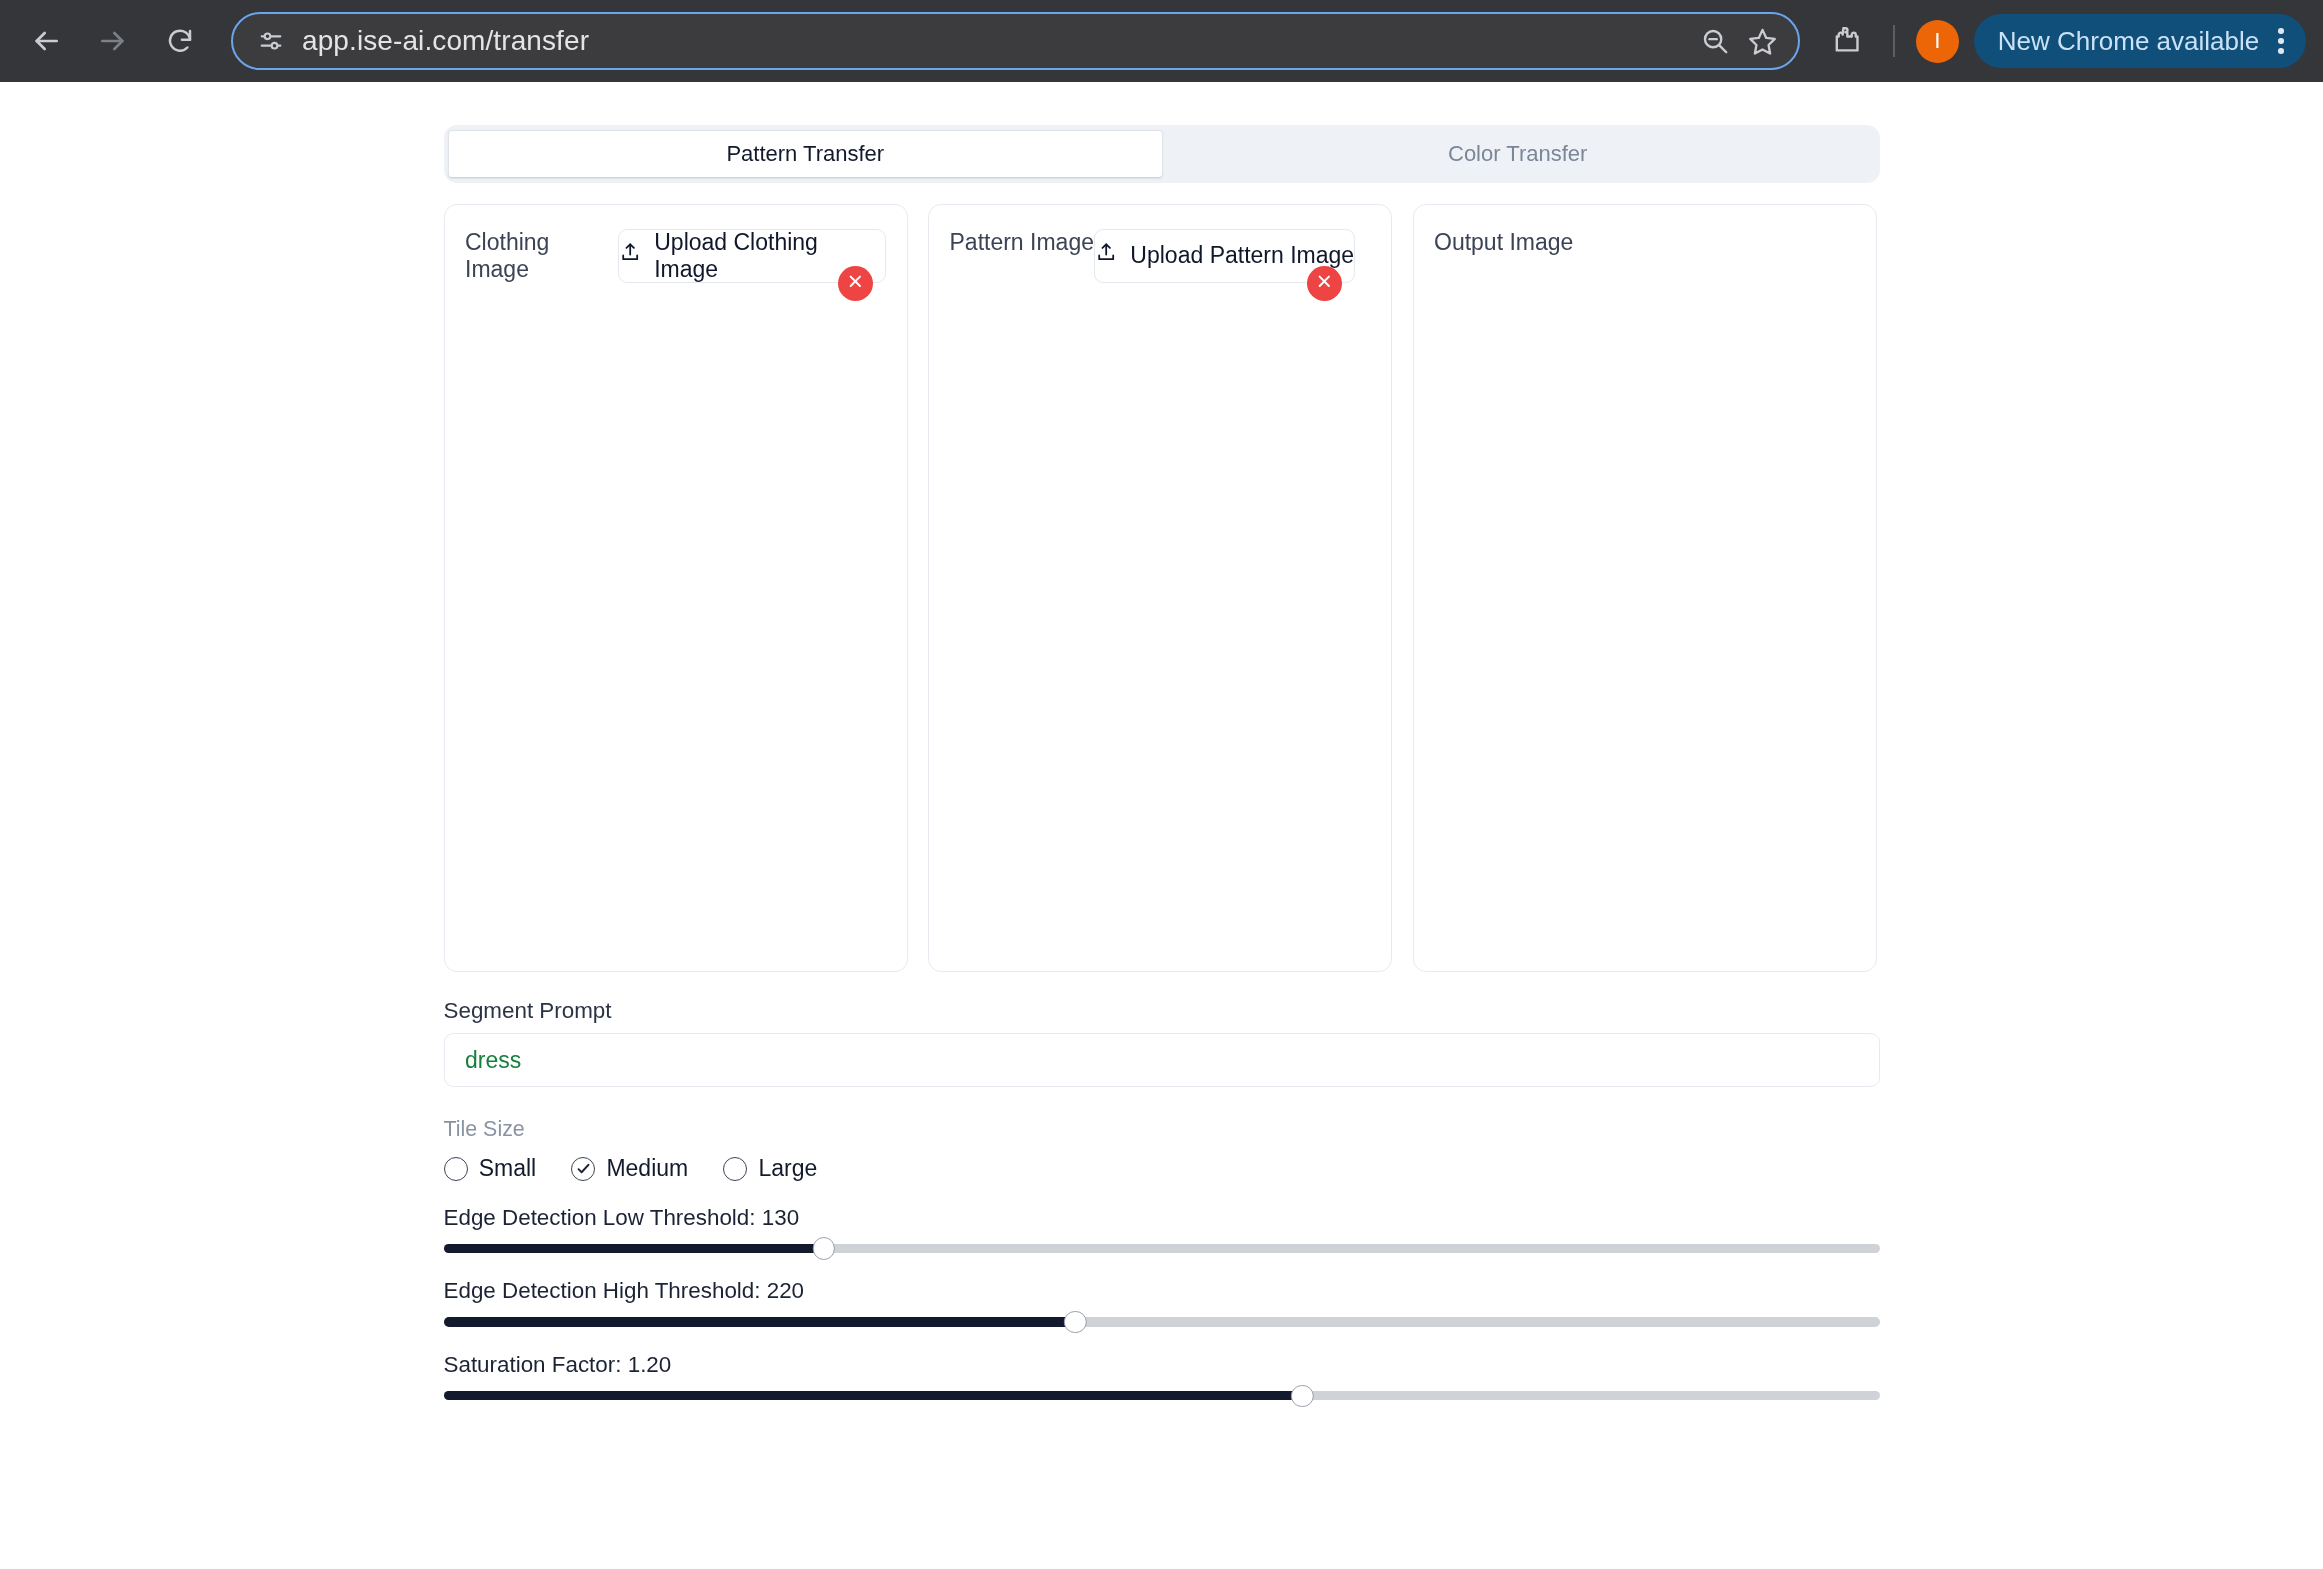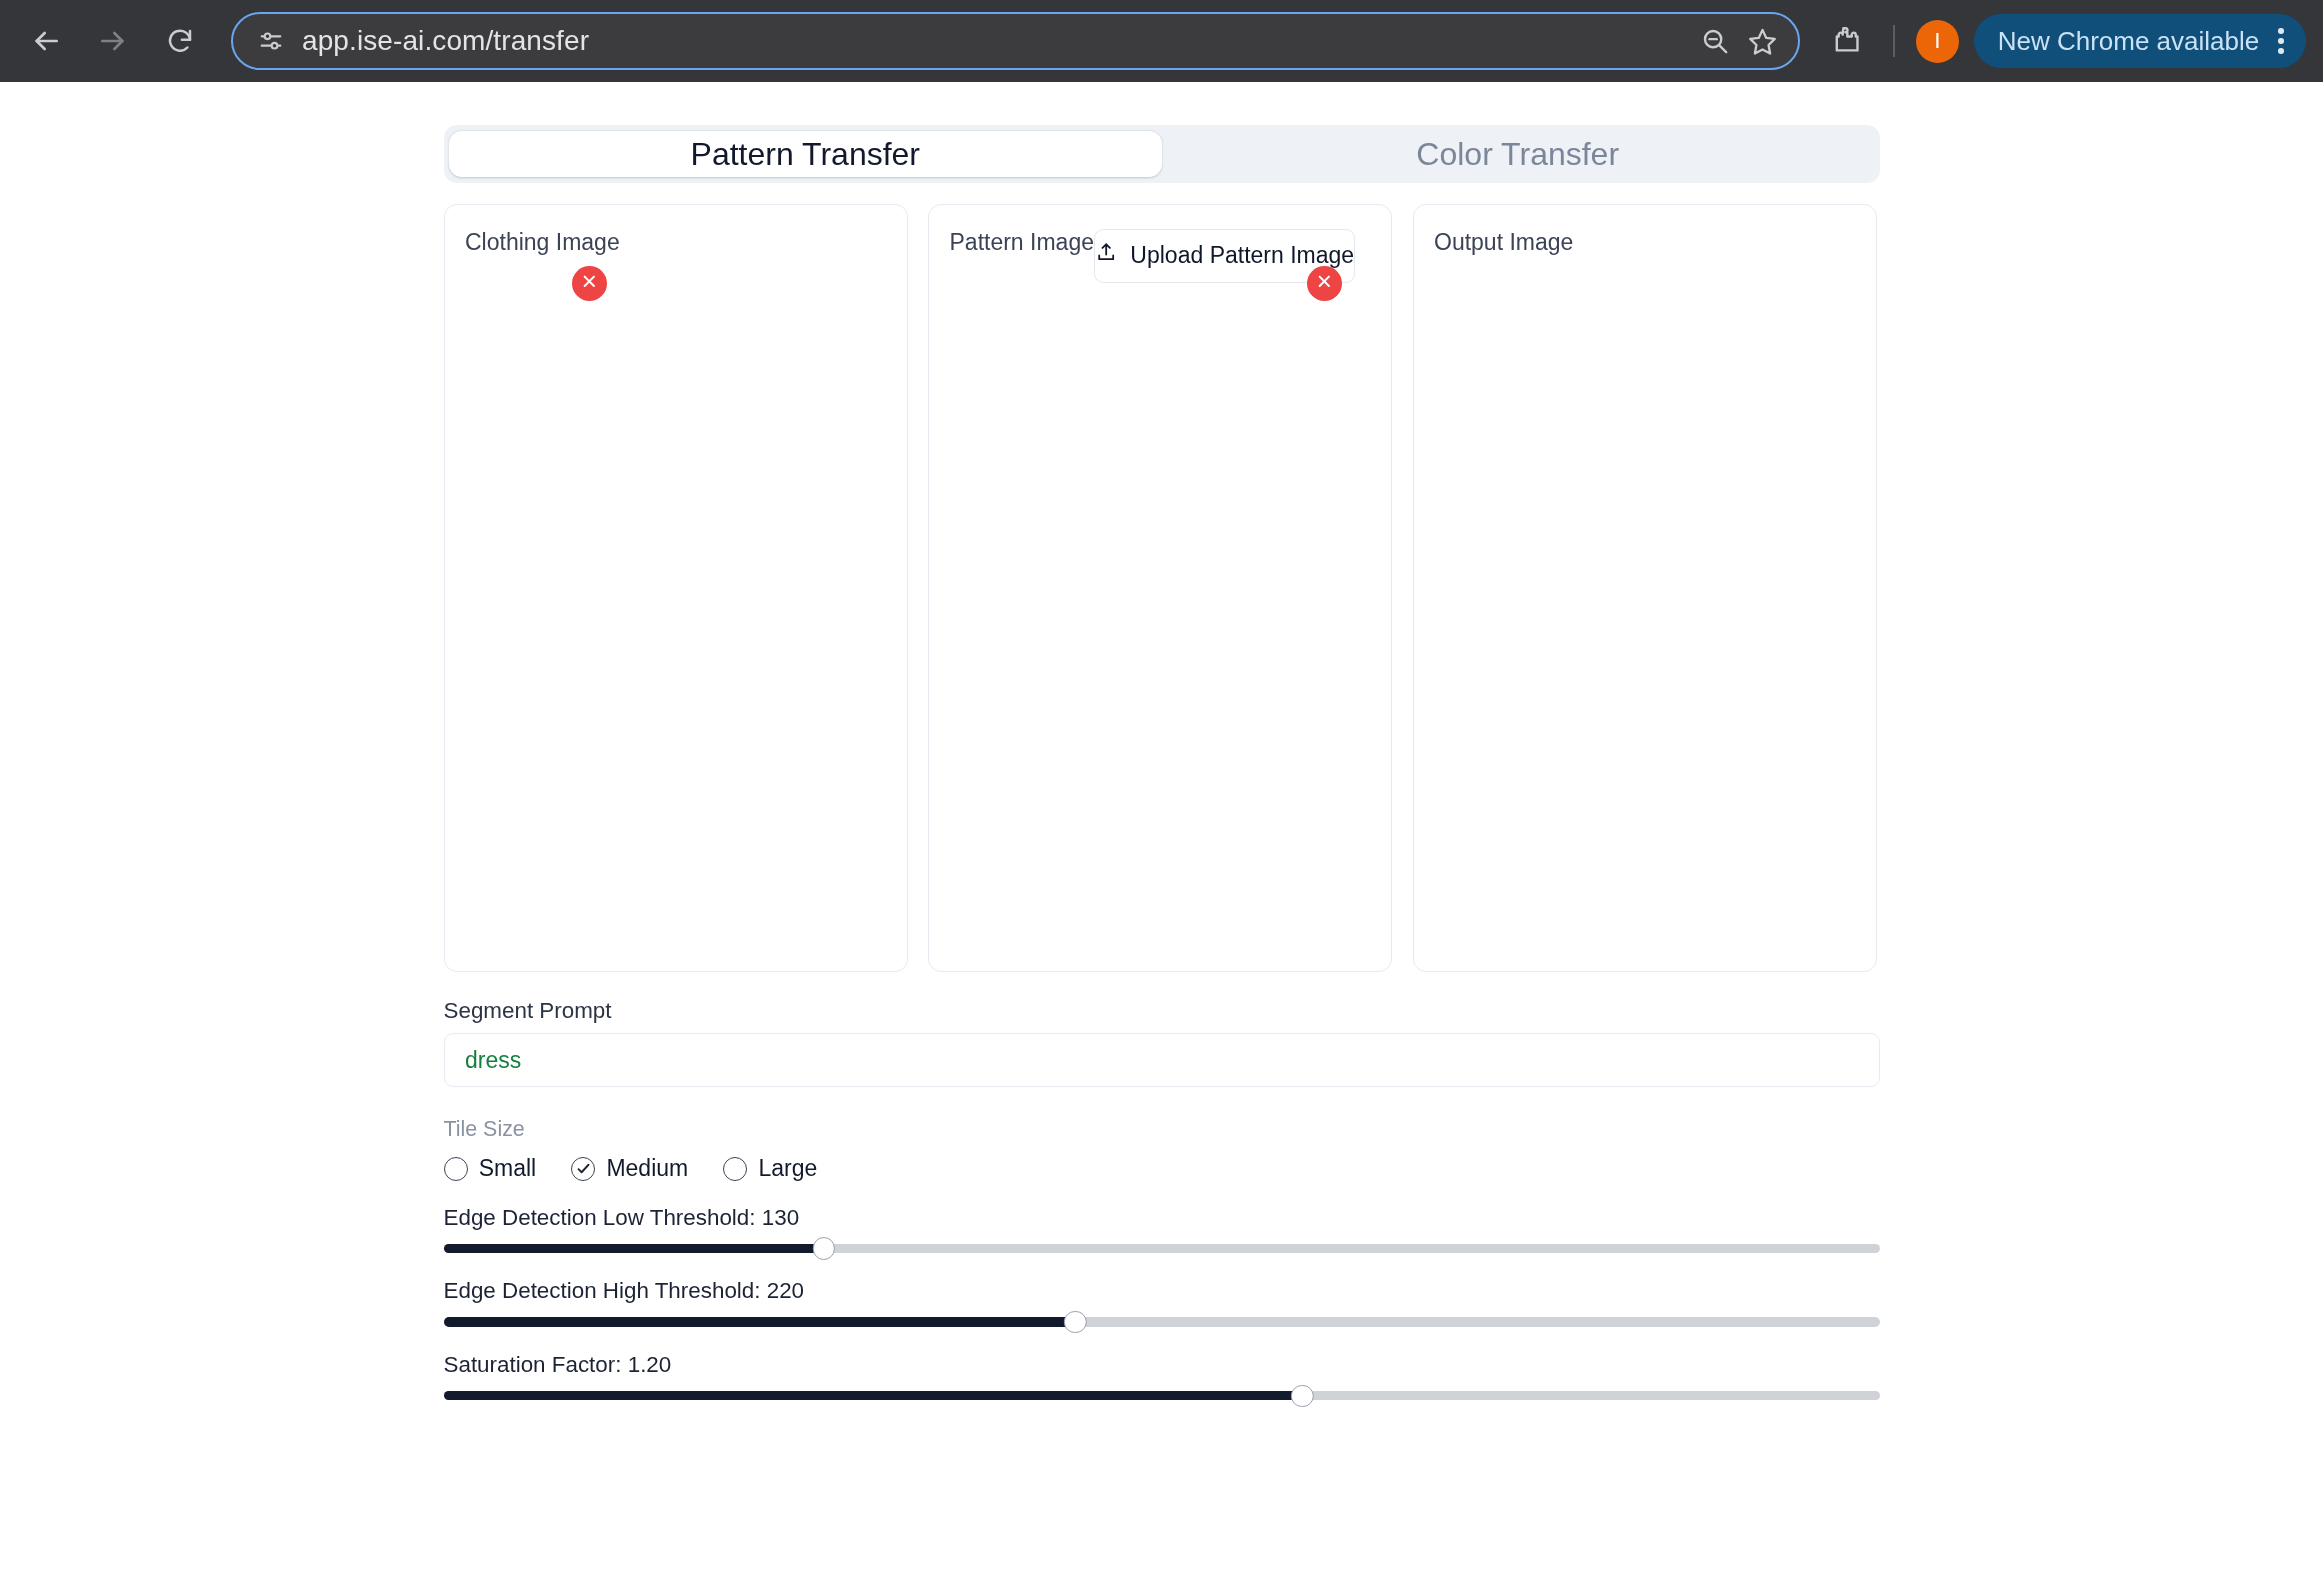--- a/index.html
+++ b/index.html
@@ -95,23 +95,23 @@
   .tabs {
     display: flex;
     background: #eef2f7;
     border-radius: 13px;
     padding: 5.6px;
     height: 58px;
   }
   .tab {
     flex: 1 1 50%;
     display: flex; align-items: center; justify-content: center;
-    font-size: 32px;
+    font-size: 22px;
     color: #7b8698;
-    border-radius: 13px;
+    border-radius: 3px;
     cursor: pointer;
   }
   .tab.active {
     background: #ffffff;
     color: #12192c;
     box-shadow: 0 0.9px 2.8px rgba(16,24,40,.12), 0 0.9px 1.9px rgba(16,24,40,.08);
   }
 
   
   .cards {
@@ -319,20 +319,30 @@
 
   <div class="tabs">
     <div class="tab active">Pattern Transfer</div>
     <div class="tab">Color Transfer</div>
   </div>
 
   <div class="cards">
 
     <div class="card clothing">
       <div class="card-title">Clothing Image</div>
+      <div class="upload-btn">
+        <span>
+          <svg width="22.4" height="22.4" viewBox="0 0 24 24" fill="none" stroke="#10172a" stroke-width="1.9" stroke-linecap="round" stroke-linejoin="round">
+            <path d="M12 3.5v11"></path>
+                  <polyline points="8 7.5 12 3.5 16 7.5"></polyline>
+                  <path d="M4.5 15.5v4h15v-4"></path>
+          </svg>
+        </span>
+        <span>Upload Clothing Image</span>
+      </div>
       <div class="thumb-wrap">
         <div class="thumb figure">
           <svg class="model" viewBox="0 0 454 718" preserveAspectRatio="xMidYMid meet">
             <defs>
               <linearGradient id="hairA" x1="0" y1="0" x2="0" y2="1">
                 <stop offset="0%" stop-color="#9a7240"></stop>
                       <stop offset="35%" stop-color="#d8ad6c"></stop>
                       <stop offset="100%" stop-color="#f0d49c"></stop>
               </linearGradient>
               <linearGradient id="dressA" x1="0.1" y1="0" x2="0.9" y2="1">

